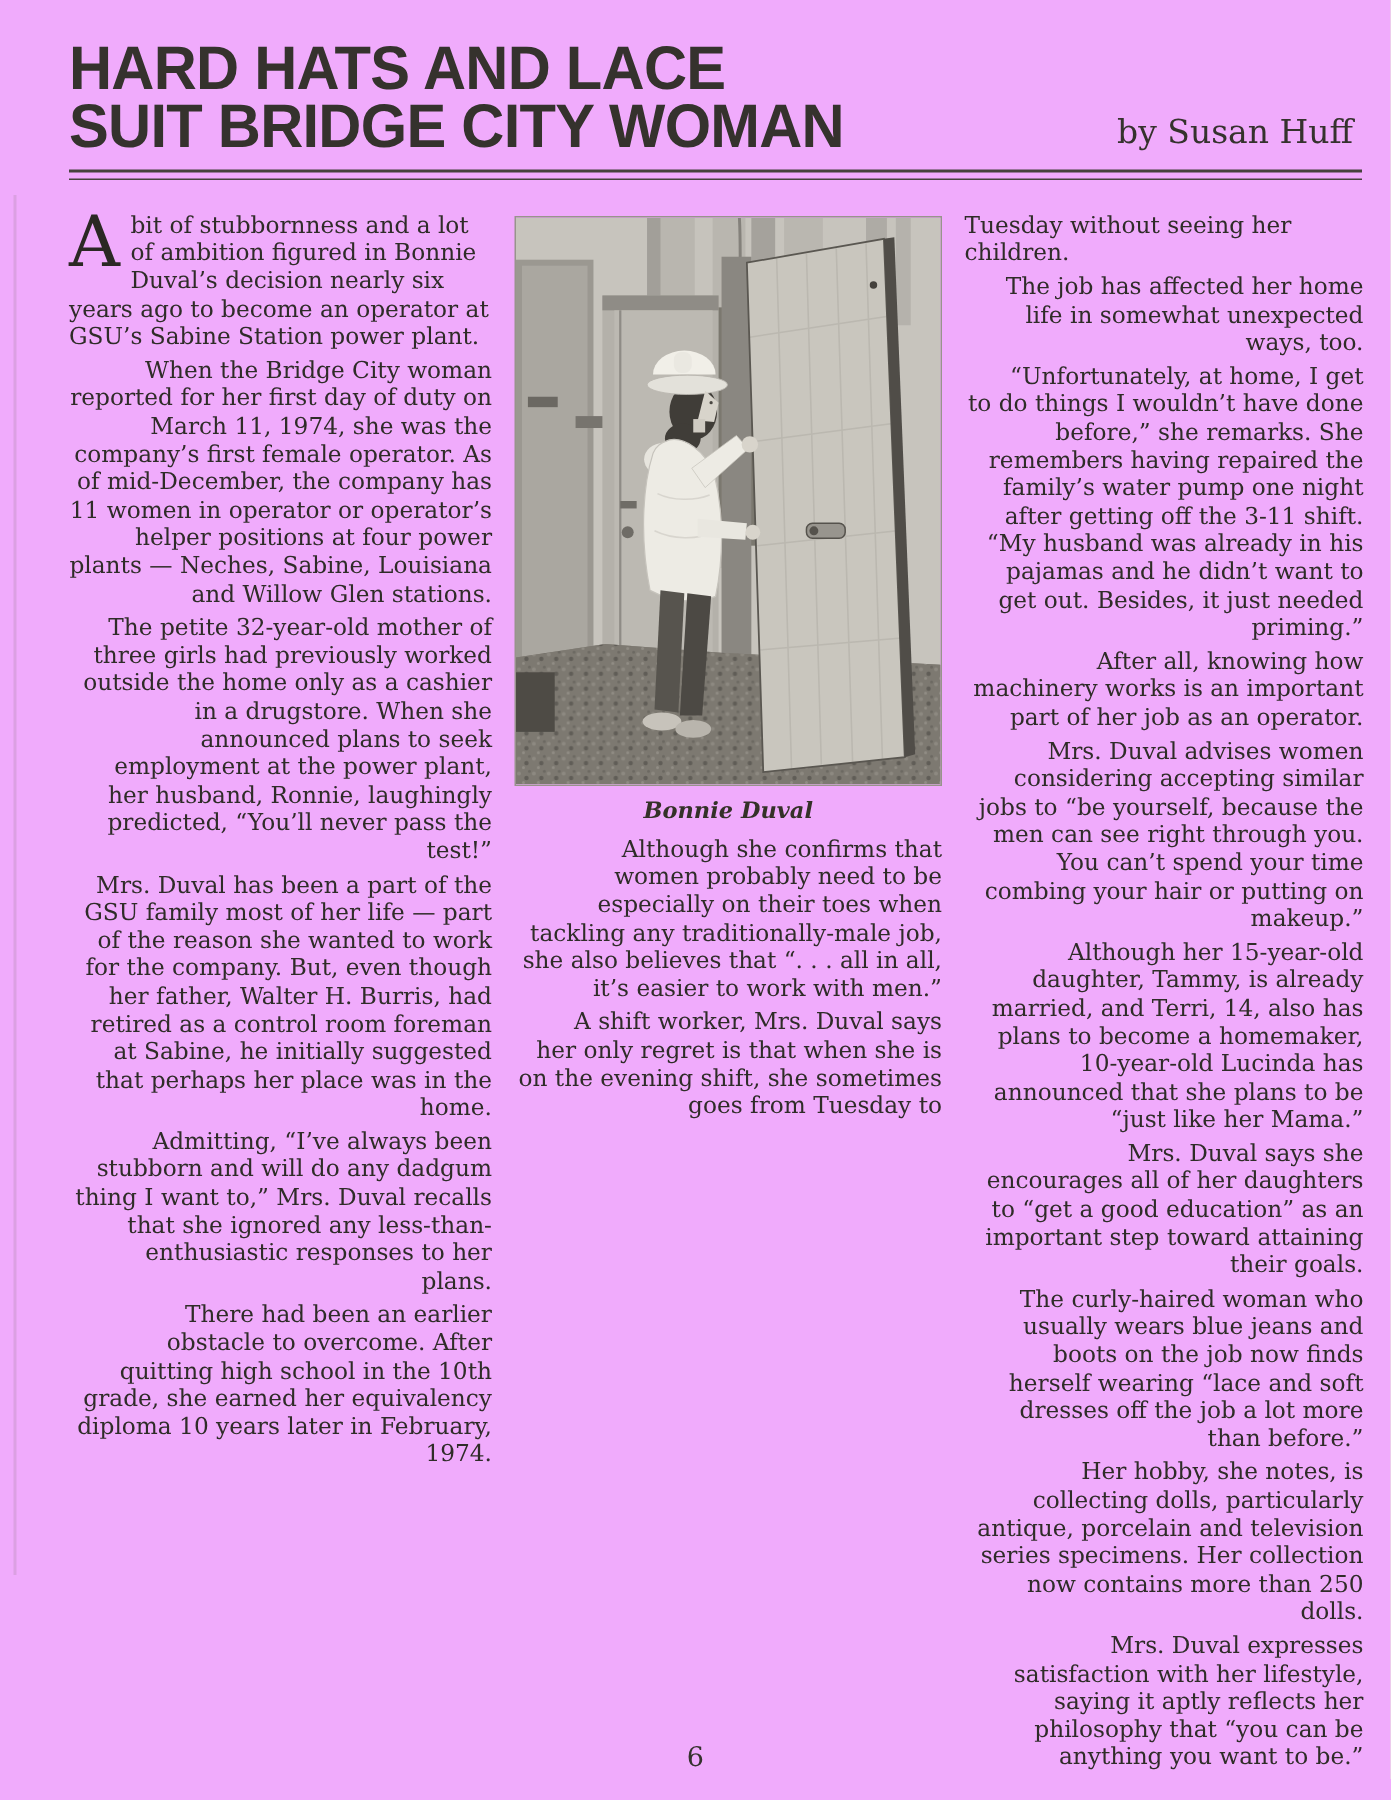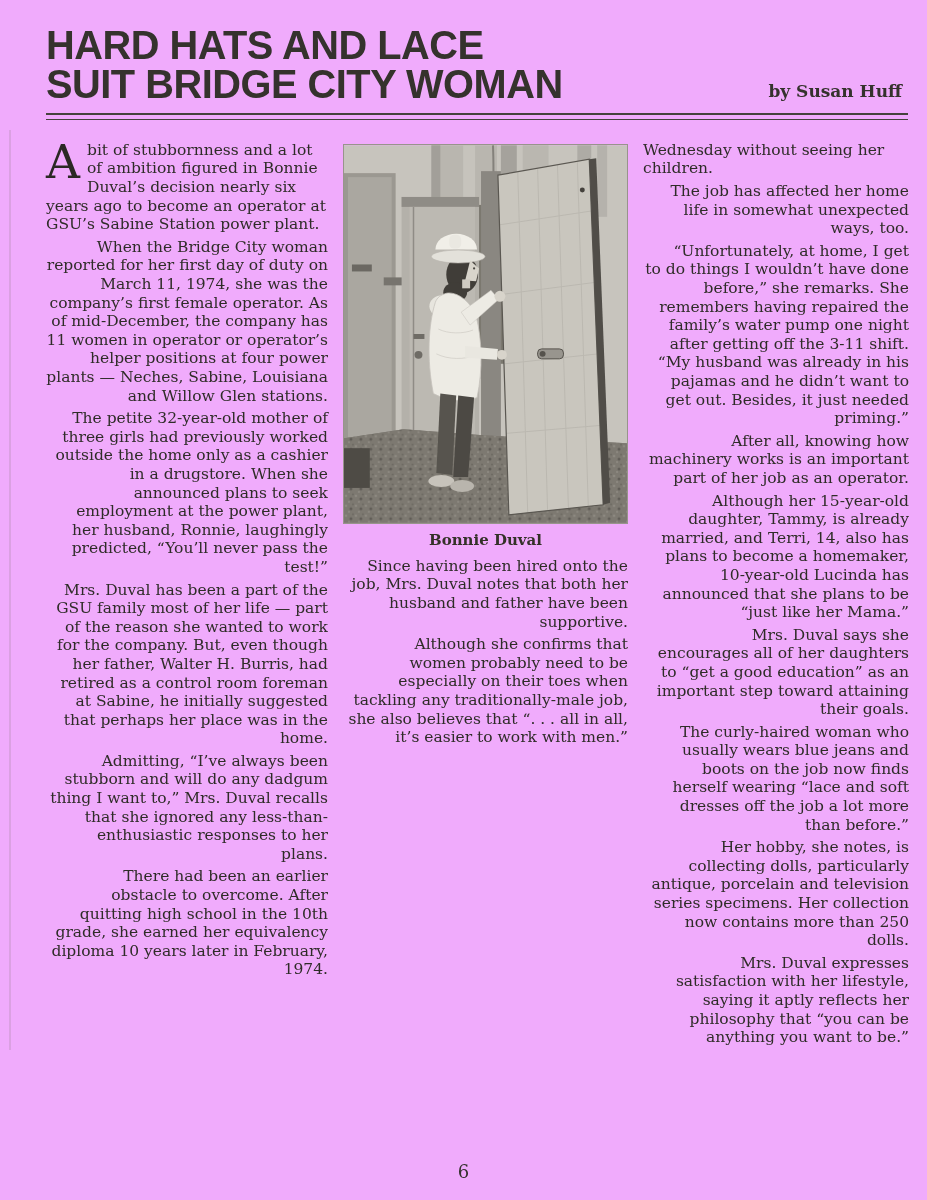--- a/index.html
+++ b/index.html
@@ -29,21 +29,21 @@
     font-weight:bold;
     font-size:41px;
     line-height:.95;
     letter-spacing:-.5px;
     color:#35322d;
     transform:scaleX(.97);
     transform-origin:left bottom;
   }
   .title span{display:block;}
   .byline{
-    font-size:17px;font-weight:bold;color:#35322d;
+    font-size:22px;font-weight:normal;color:#35322d;
     padding-bottom:3px;white-space:nowrap;
   }
   .double-rule{
     margin-top:9px;height:4px;
     border-top:2.5px solid #45423c;
     border-bottom:1.5px solid #45423c;
   }
   .columns{
     display:grid;
     grid-template-columns:282px 285px 266px;
@@ -69,20 +69,21 @@
   figure.photo{
     margin:3px 0 2px 0;
   }
   figure.photo svg{
     display:block;width:285px;height:380px;
     border:1px solid #98948c;
     box-sizing:border-box;
   }
   figcaption{
     text-align:center;
+    font-style:italic;
     font-weight:bold;
     font-size:15px;
     color:#343128;
     margin:7px 0 8px 0;
   }
   footer.pagefoot{
     position:absolute;left:0;right:0;bottom:18px;
     text-align:center;
   }
   .page-number{font-size:18px;color:#35322d;}
@@ -206,31 +207,32 @@
           </g>
 
           <g>
             <circle cx="157" cy="152" r="5.5" fill="#d8d4cb"></circle>
             <circle cx="159" cy="211" r="5" fill="#d8d4cb"></circle>
           </g>
         </svg>
         <figcaption>Bonnie Duval</figcaption>
       </figure>
       <div>
-          <p class="para indent">Since having been hired onto the job, Mrs. Duval notes that both her husband and father have been supportive.</p>
           <p class="para indent">Although she confirms that women probably need to be especially on their toes when tackling any traditionally-male job, she also believes that “. . . all in all, it’s easier to work with men.”</p>
+          <p class="para indent">A shift worker, Mrs. Duval says her only regret is that when she is on the evening shift, she sometimes goes from Tuesday to</p>
         </div>
     </div>
 
     <div class="col">
-      <p class="para no-indent">Wednesday without seeing her children.</p>
+      <p class="para no-indent">Tuesday without seeing her children.</p>
       <div>
           <p class="para indent">The job has affected her home life in somewhat unexpected ways, too.</p>
           <p class="para indent">“Unfortunately, at home, I get to do things I wouldn’t have done before,” she remarks. She remembers having repaired the family’s water pump one night after getting off the 3-11 shift. “My husband was already in his pajamas and he didn’t want to get out. Besides, it just needed priming.”</p>
           <p class="para indent">After all, knowing how machinery works is an important part of her job as an operator.</p>
+          <p class="para indent">Mrs. Duval advises women considering accepting similar jobs to “be yourself, because the men can see right through you. You can’t spend your time combing your hair or putting on makeup.”</p>
           <p class="para indent">Although her 15-year-old daughter, Tammy, is already married, and Terri, 14, also has plans to become a homemaker, 10-year-old Lucinda has announced that she plans to be “just like her Mama.”</p>
           <p class="para indent">Mrs. Duval says she encourages all of her daughters to “get a good education” as an important step toward attaining their goals.</p>
           <p class="para indent">The curly-haired woman who usually wears blue jeans and boots on the job now finds herself wearing “lace and soft dresses off the job a lot more than before.”</p>
           <p class="para indent">Her hobby, she notes, is collecting dolls, particularly antique, porcelain and television series specimens. Her collection now contains more than 250 dolls.</p>
           <p class="para indent">Mrs. Duval expresses satisfaction with her lifestyle, saying it aptly reflects her philosophy that “you can be anything you want to be.”</p>
         </div>
     </div>
 
   </div>
 

